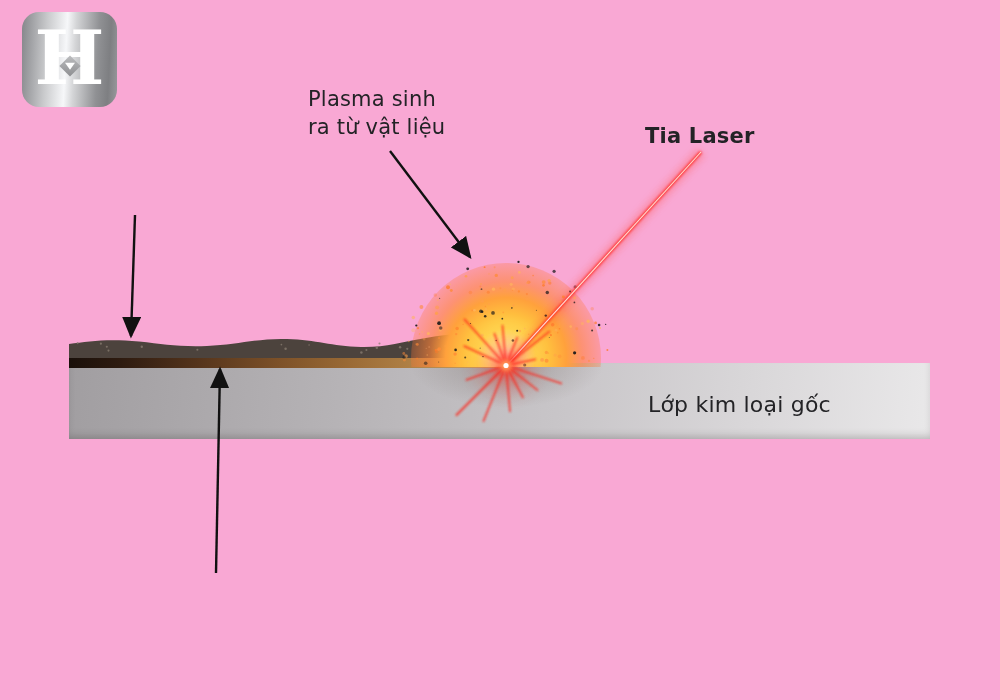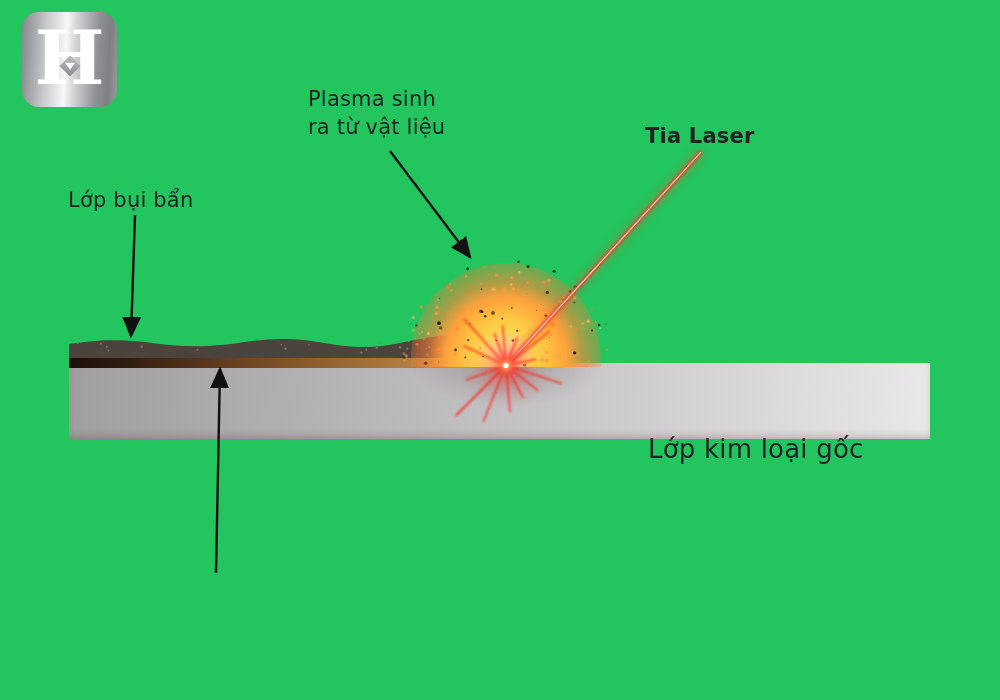--- a/index.html
+++ b/index.html
@@ -1,23 +1,23 @@
 <!DOCTYPE html>
 <html><head>
 <meta charset="utf-8">
 <style>
   html,body{margin:0;padding:0;background:#ffffff;}
-  .canvas{position:relative;width:1000px;height:700px;background:#22c55e;overflow:hidden;
+  .canvas{position:relative;width:1000px;height:700px;background:#f9a8d4;overflow:hidden;
           font-family:"DejaVu Sans","Liberation Sans",sans-serif;color:#232326;}
 
   .label{position:absolute;white-space:pre-line;font-size:21px;line-height:28px;letter-spacing:.2px;color:#232326;}
   .plasma-label{left:308px;top:85px;}
   .laser-label{left:645px;top:122px;font-weight:bold;}
   .dirt-label{left:68px;top:186px;}
-  .metal-label{left:648px;top:391px;font-size:26px;margin-top:44px;}
+  .metal-label{left:648px;top:391px;font-size:22px;}
   .oxide-label{left:153px;top:579px;}
 
   
   .slab{position:absolute;left:69px;top:363px;width:861px;height:76px;
         background:linear-gradient(95deg,#a19ea1 0%,#b5b2b5 30%,#c9c6c9 58%,#e9e8e9 100%);
         box-shadow:inset 0 -5px 8px -3px rgba(40,35,35,.28);}
   .slab-smudge{position:absolute;left:380px;top:363px;width:270px;height:76px;
         background:radial-gradient(ellipse 135px 62px at 47% 0%, rgba(70,55,45,.28), rgba(70,55,45,0) 72%);}
 
   
@@ -297,21 +297,20 @@
     </g>
 
     <line x1="390" y1="151" x2="470" y2="257" stroke="#111111" stroke-width="2.4" marker-end="url(#arrowhead)"></line>
     <line x1="135" y1="215" x2="131" y2="336" stroke="#111111" stroke-width="2.4" marker-end="url(#arrowhead)"></line>
     <line x1="216" y1="573" x2="220" y2="369" stroke="#111111" stroke-width="2.4" marker-end="url(#arrowhead)"></line>
   </svg>
 
   <div class="label plasma-label">Plasma sinh
 ra từ vật liệu</div>
   <div class="label laser-label">Tia Laser</div>
-  <div class="label dirt-label">Lớp bụi bẩn</div>
   <div class="label metal-label">Lớp kim loại gốc</div>
 
   <div class="logo">
     <span class="logo-h">H</span>
     <span class="logo-diamond"></span>
     <span class="logo-diamond-inner"></span>
   </div>
 
 </div>
 

